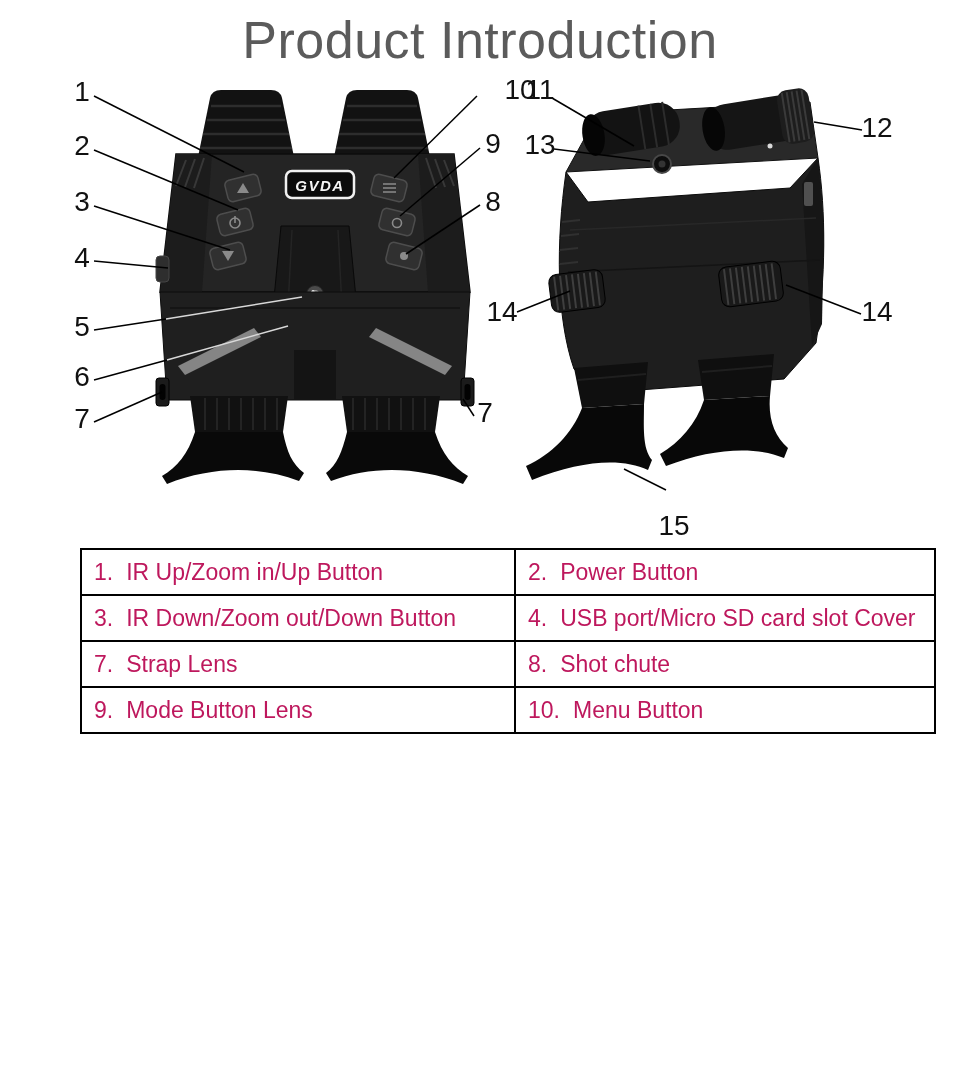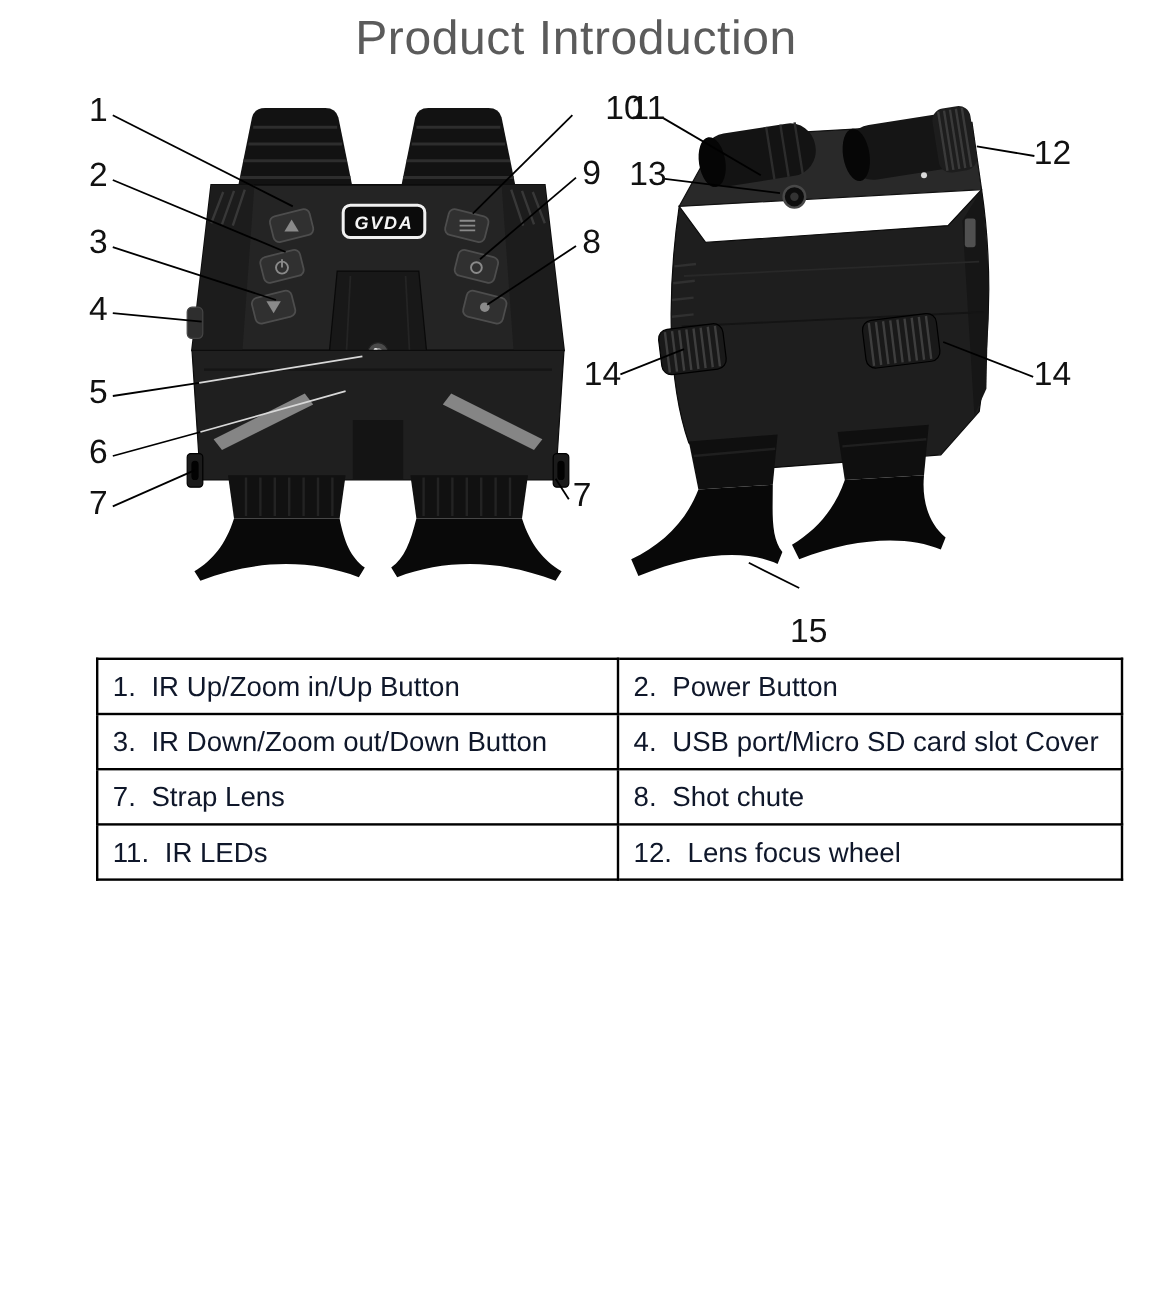--- a/index.html
+++ b/index.html
@@ -6,21 +6,21 @@
   body {
     width: 960px; height: 1077px;
     background: #ffffff;
     font-family: "Liberation Sans", sans-serif;
     position: relative;
     overflow: hidden;
   }
   .title {
     text-align: center;
     padding-top: 10px;
-    font-size: 40px;
+    font-size: 52px;
     font-weight: 400;
     color: #5b5b5b;
     letter-spacing: 0.5px;
   }
   .diagram {
     position: absolute;
     left: 0; top: 62px;
     width: 960px; height: 470px;
   }
   .diagram svg { position: absolute; left: 0; top: 0; }
@@ -31,21 +31,21 @@
     color: #111111;
     line-height: 1;
     white-space: nowrap;
   }
   table.parts-table {
     position: absolute;
     top: 548px; left: 80px;
     width: 806px;
     border-collapse: collapse;
     font-size: 23px;
-    color: #0f172a;
+    color: #be185d;
     table-layout: fixed;
   }
   table.parts-table td {
     border: 2px solid #000000;
     padding: 2px 10px 2px 12px;
     line-height: 40px;
     vertical-align: top;
     overflow: hidden;
   }
   td.c-left { width: 410px; }
@@ -236,17 +236,17 @@
     </tr>
     <tr>
       <td class="c-left"><span class="num">3.</span><span>IR Down/Zoom out/Down Button</span></td>
       <td class="c-right justify"><span class="num">4.</span><span>USB port/Micro SD card slot Cover</span></td>
     </tr>
     <tr>
       <td class="c-left"><span class="num">7.</span><span>Strap Lens</span></td>
       <td class="c-right"><span class="num">8.</span><span>Shot chute</span></td>
     </tr>
     <tr>
-      <td class="c-left"><span class="num">11.</span><span>IR LEDs</span></td>
-      <td class="c-right"><span class="num">12.</span><span>Lens focus wheel</span></td>
+      <td class="c-left"><span class="num">9.</span><span>Mode Button Lens</span></td>
+      <td class="c-right"><span class="num">10.</span><span>Menu Button</span></td>
     </tr>
   </tbody>
 </table>
 
 </body></html>

